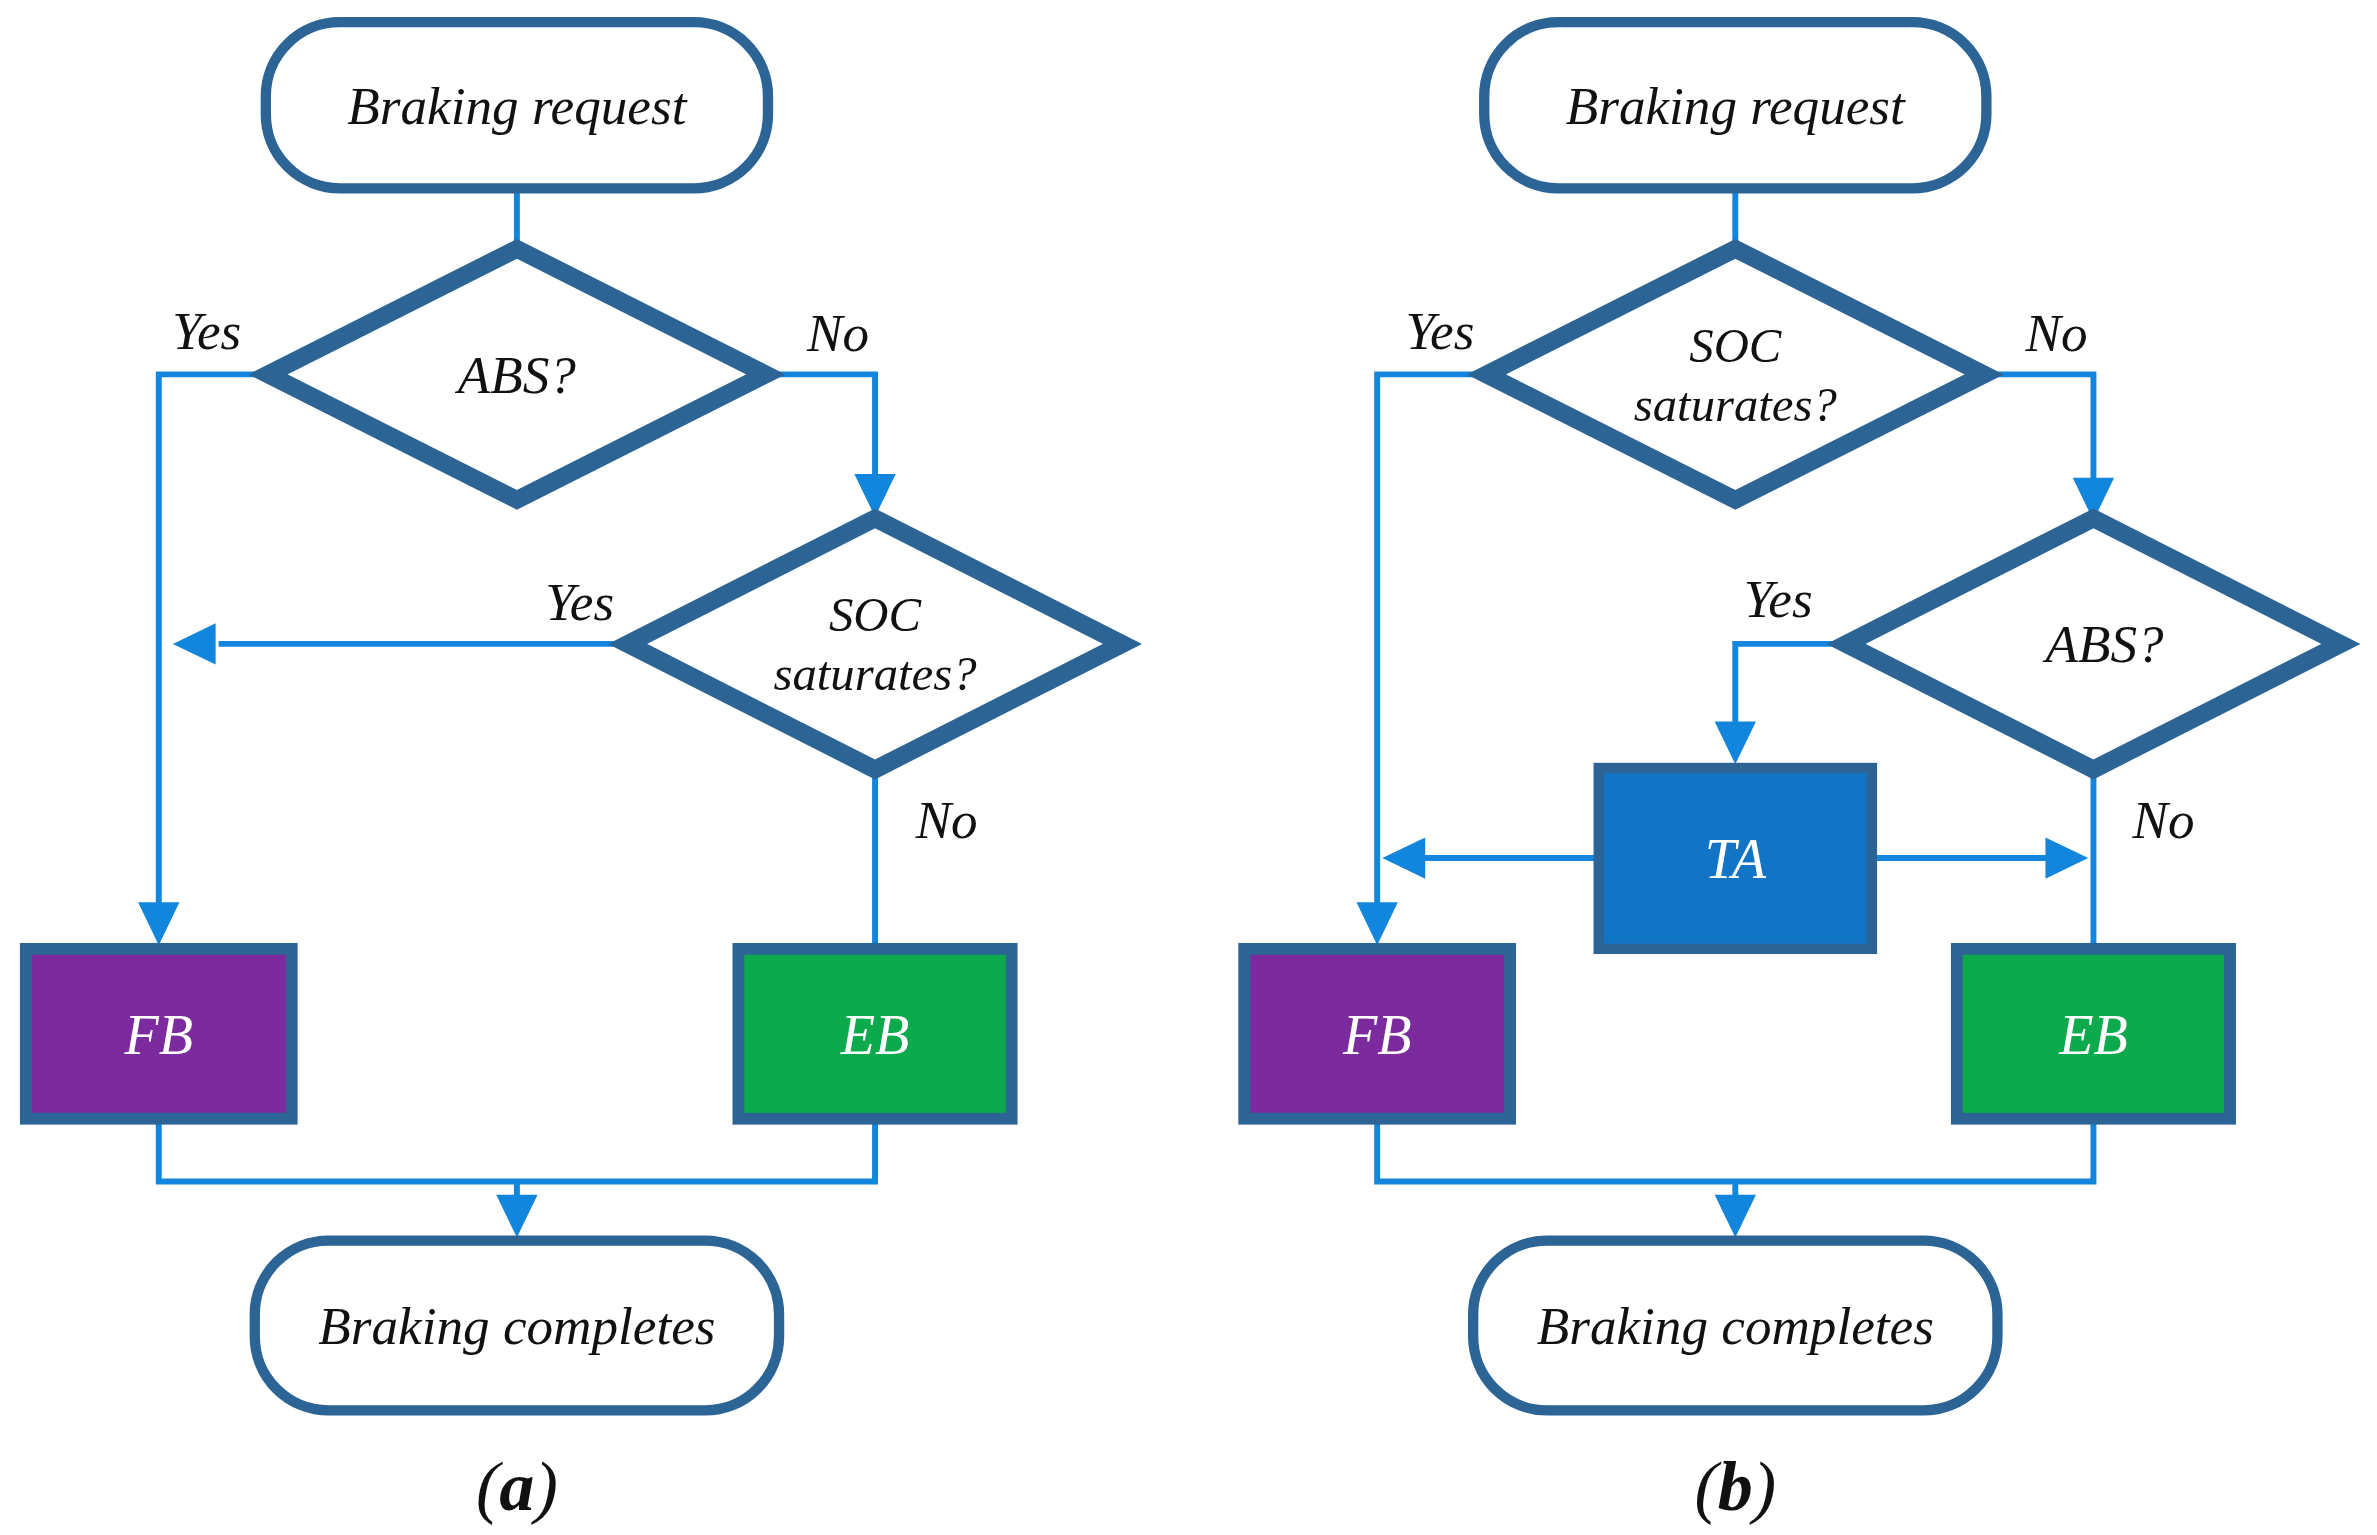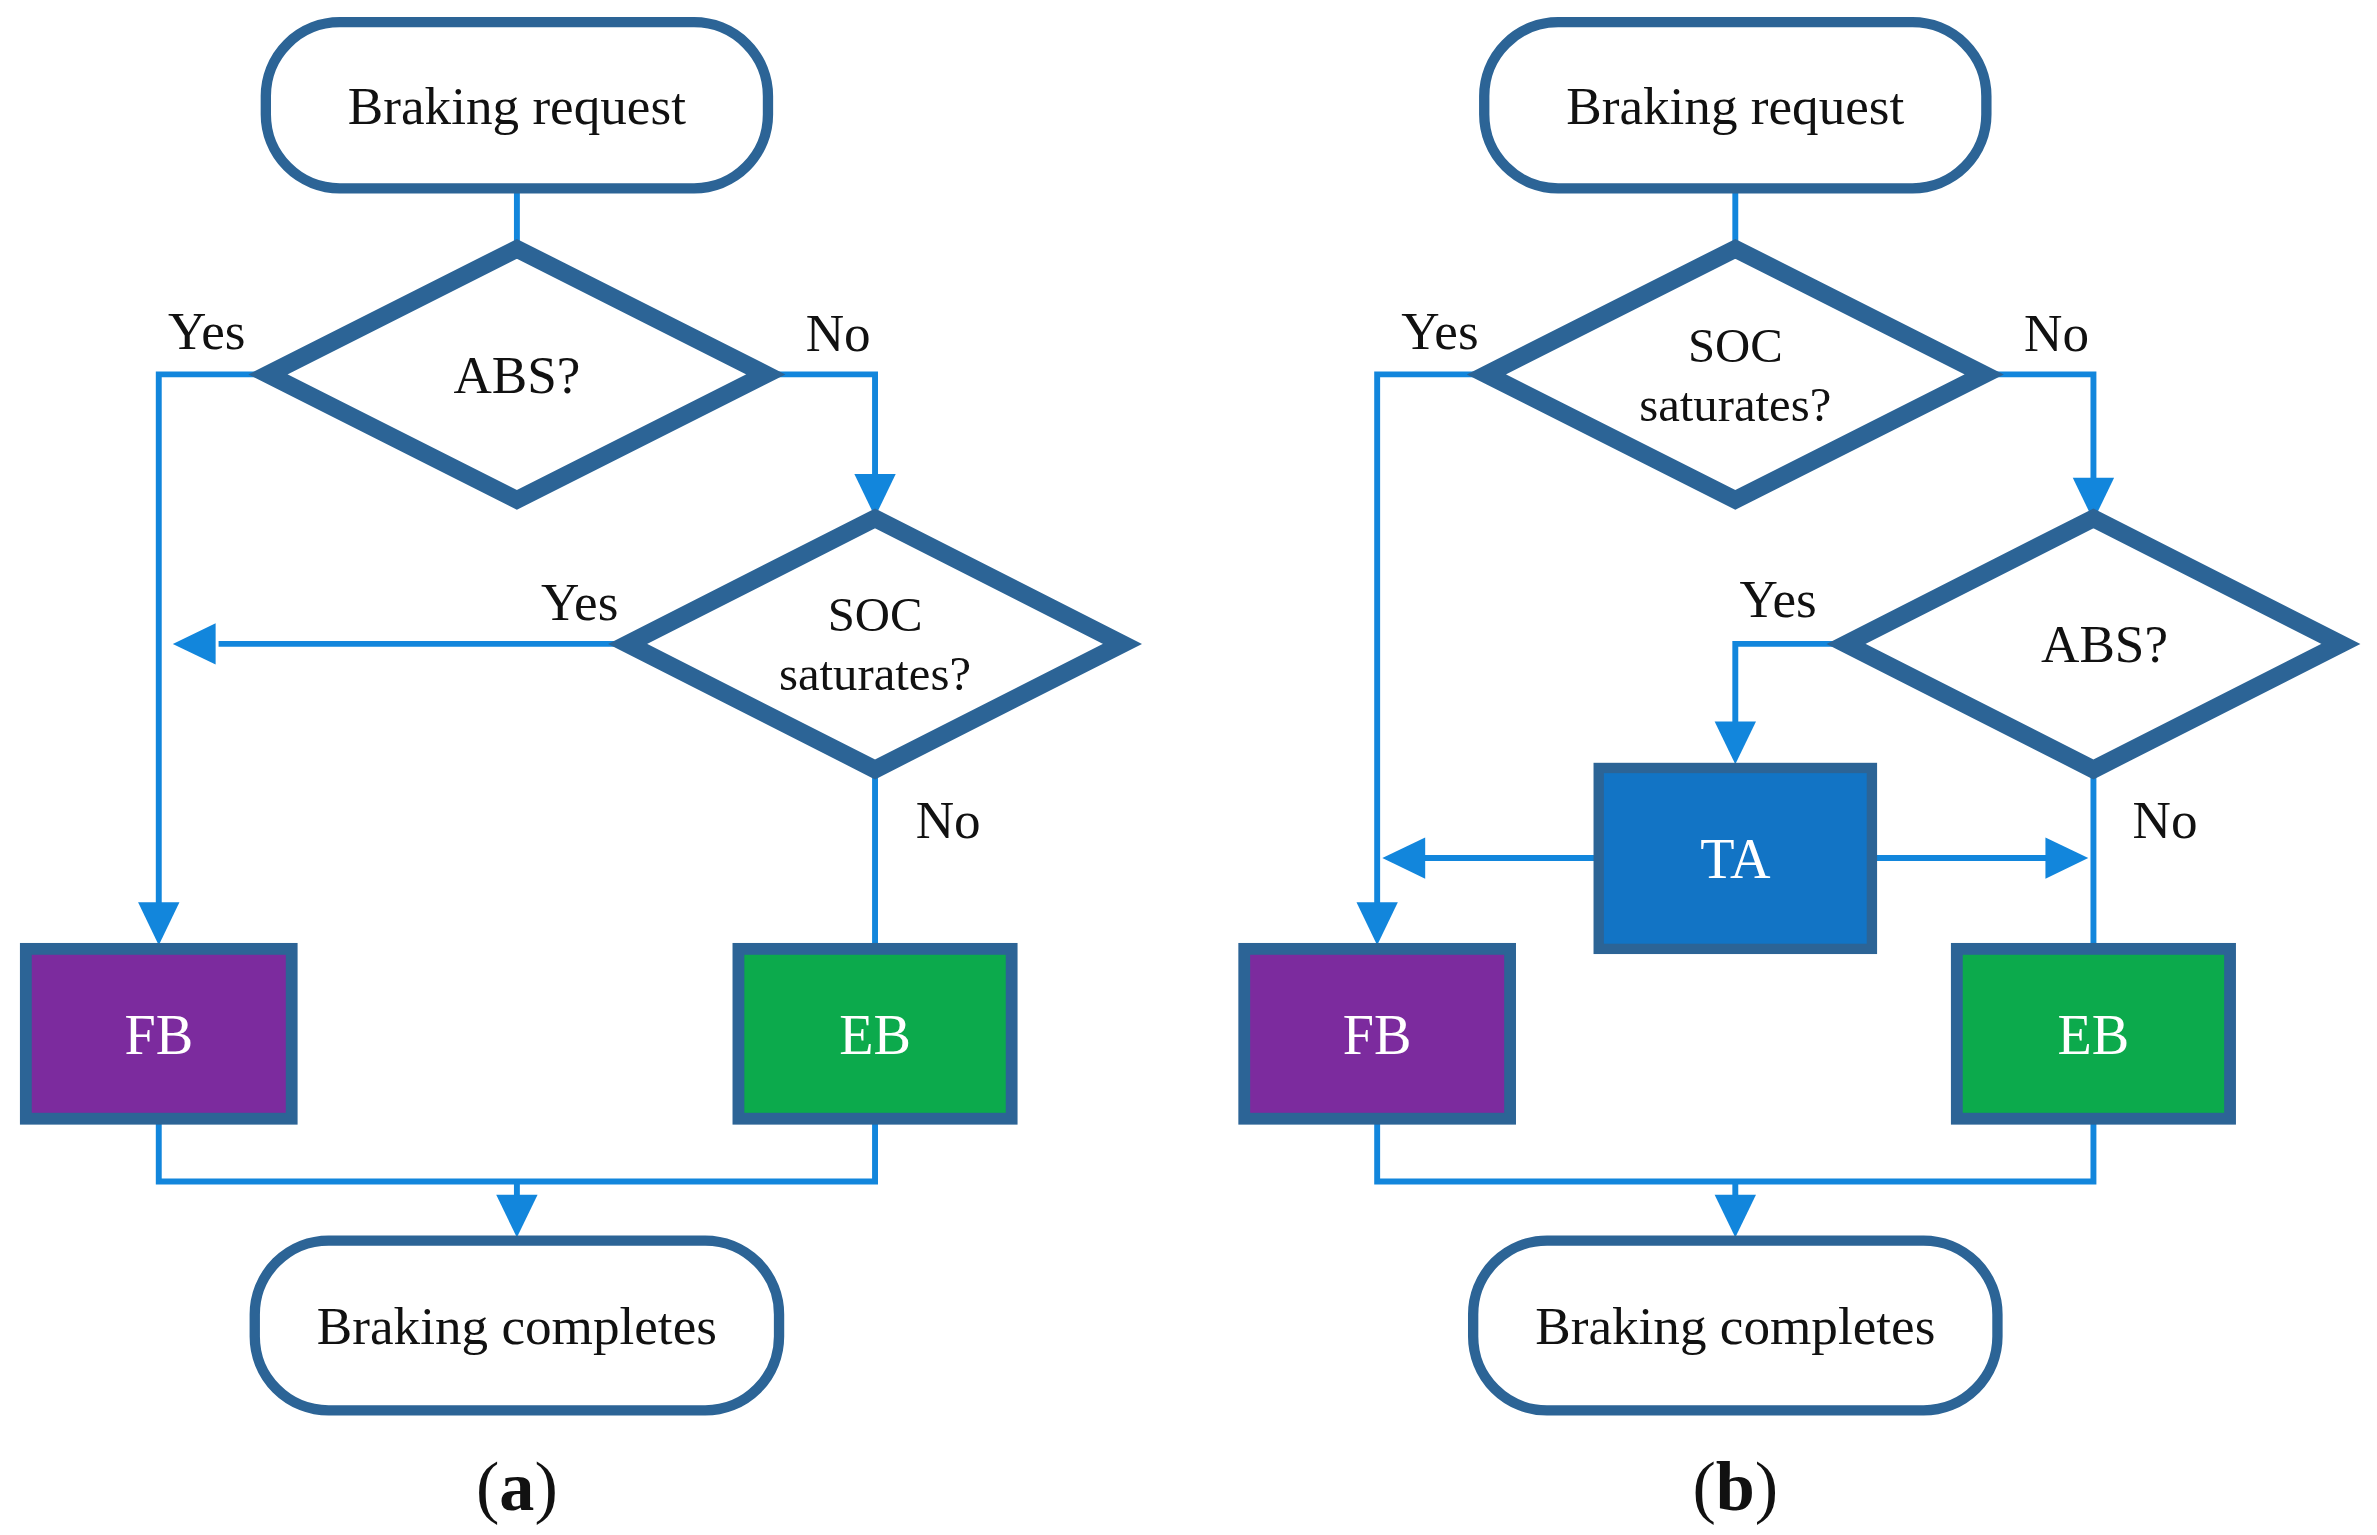--- a/index.html
+++ b/index.html
@@ -6,21 +6,21 @@
     --connector:#1286dc;
     --shape-border:#2c6496;
     --fb-fill:#7c2b9e;
     --eb-fill:#0caa4c;
     --ta-fill:#1274c5;
     --label-text:#111111;
     --process-text:#ffffff;
     --background:#ffffff;
   }
   html,body{margin:0;padding:0;background:var(--background);}
-  .fig-wrap{width:100%;background:var(--background);}
+  .fig-wrap{width:100%;background:var(--background);font-style:italic;}
   svg{display:block;width:100%;height:auto;background:var(--background);}
   text{font-family:"Liberation Serif","DejaVu Serif",serif;fill:var(--label-text);}
   .terminal{fill:#ffffff;stroke:var(--shape-border);stroke-width:14;}
   .diamond{fill:#ffffff;stroke:var(--shape-border);stroke-width:24;stroke-linejoin:miter;}
   .proc-fb{fill:var(--fb-fill);stroke:var(--shape-border);stroke-width:16;}
   .proc-eb{fill:var(--eb-fill);stroke:var(--shape-border);stroke-width:16;}
   .proc-ta{fill:var(--ta-fill);stroke:var(--shape-border);stroke-width:14;}
   .conn{fill:none;stroke:var(--connector);stroke-width:8;}
   .ah{fill:var(--connector);stroke:none;}
   .node-label{font-size:72px;text-anchor:middle;}

